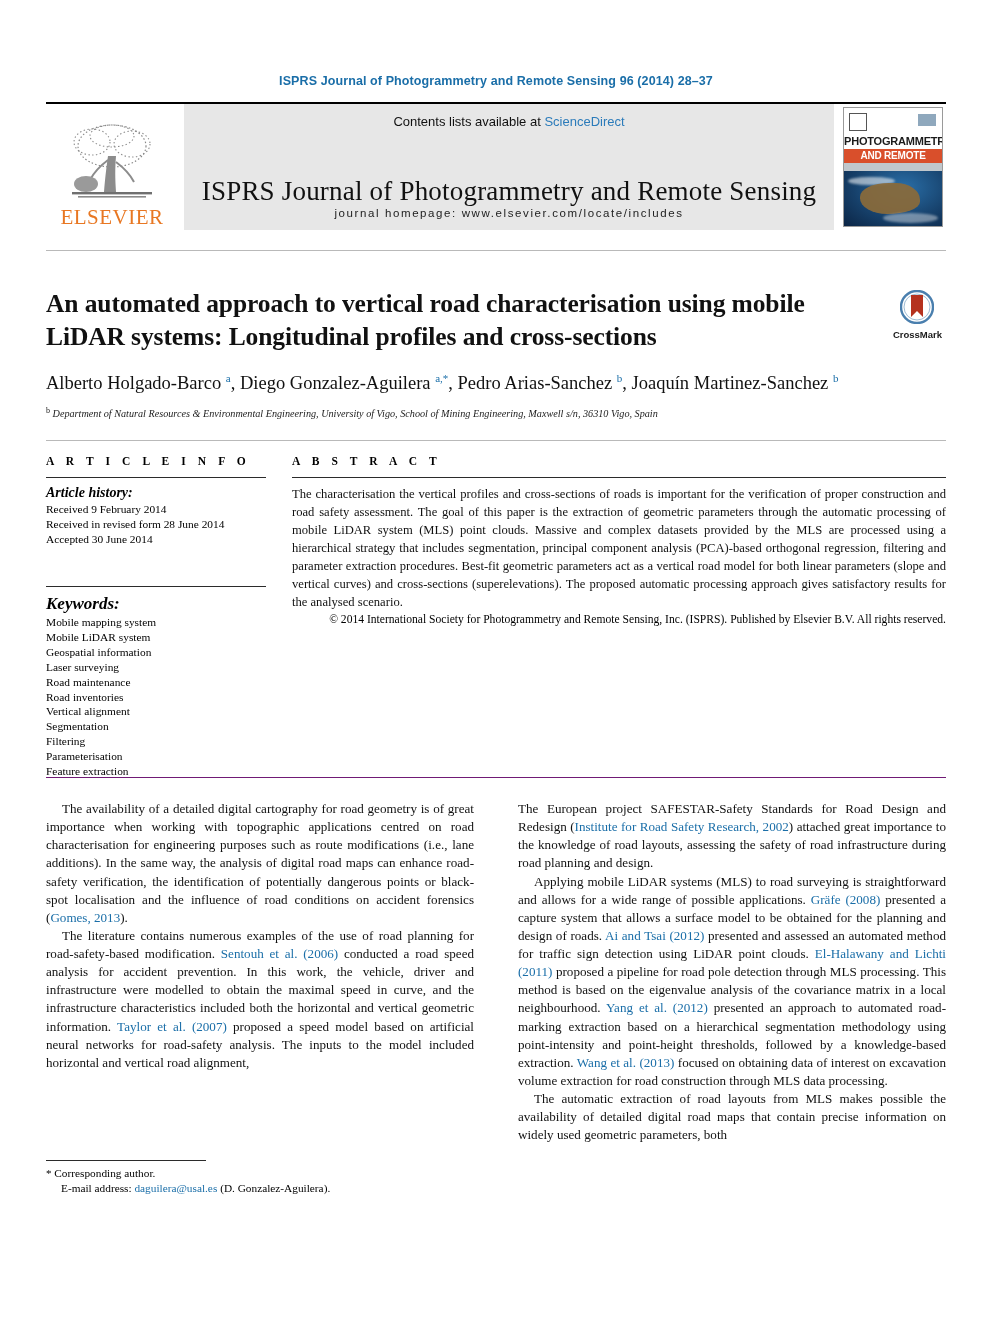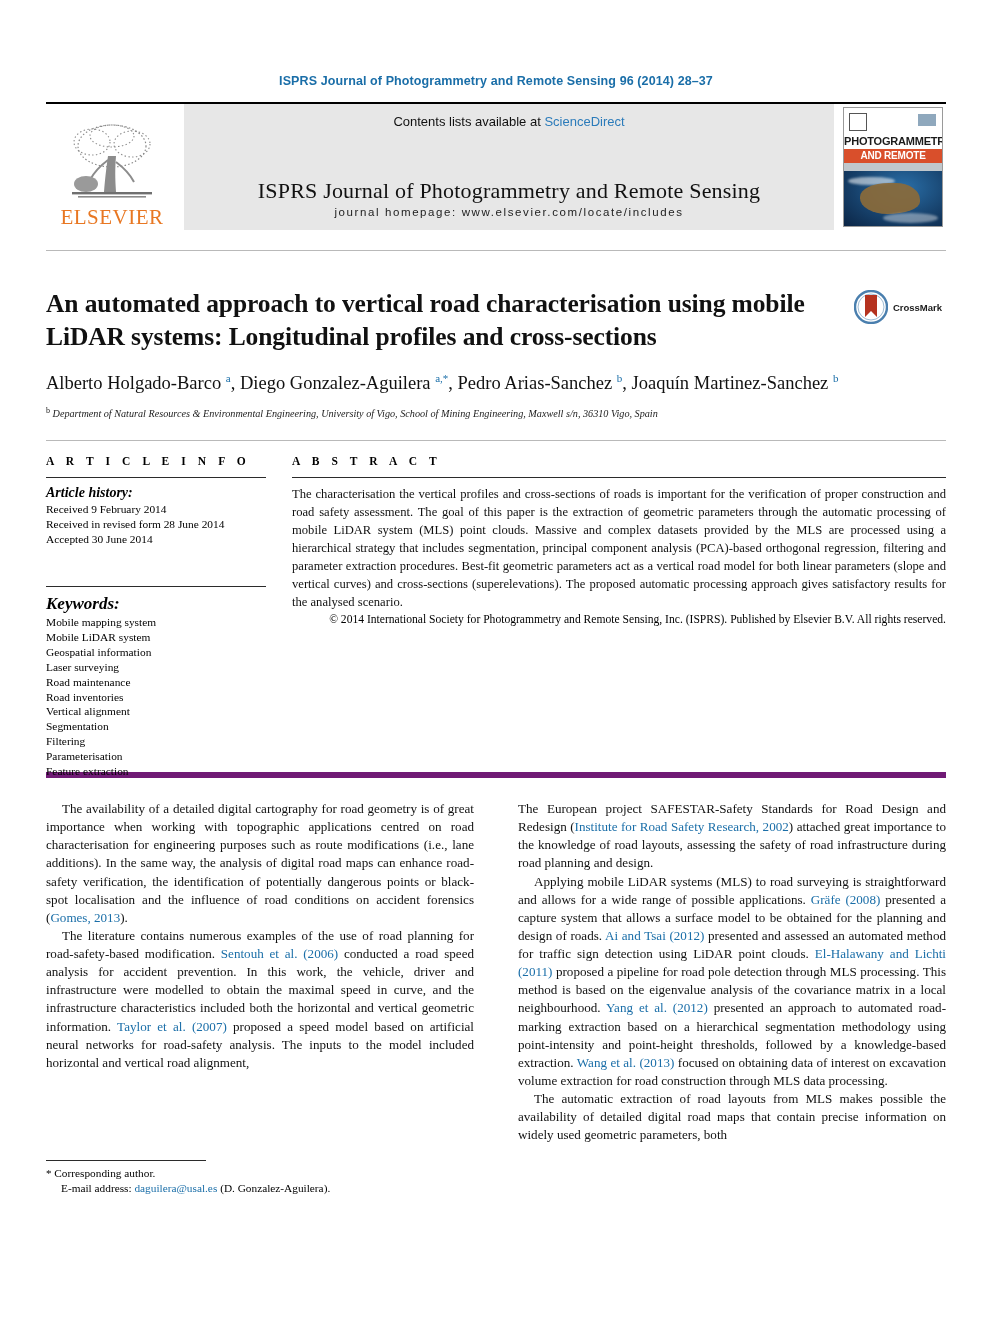--- a/index.html
+++ b/index.html
@@ -83,21 +83,21 @@
   .contents-line {
     font-family: "Liberation Sans", sans-serif;
     font-size: 13px;
     color: #111;
   }
   .contents-line .sd {
     color: #2b7bba;
   }
   .journal-title {
     font-family: "Liberation Serif", serif;
-    font-size: 22px;
+    font-size: 27px;
     color: #111;
     letter-spacing: .2px;
     white-space: nowrap;
     margin-top: 47px;
   }
   .homepage-line {
     font-family: "Liberation Sans", sans-serif;
     font-size: 11.5px;
     color: #222;
     letter-spacing: 1.6px;
@@ -180,20 +180,21 @@
     margin: 36px 0 0 0;
     width: 770px;
     letter-spacing: -0.1px;
   }
   .crossmark {
     position: absolute;
     right: 4px; top: 40px;
     display: flex;
     align-items: center;
     gap: 5px;
+    flex-direction: column;
   }
   .crossmark-label {
     font-family: "Liberation Sans", sans-serif;
     font-weight: bold;
     font-size: 9.5px;
     color: #1b1b1b;
   }
   .authors {
     font-family: "Liberation Serif", serif;
     font-size: 18.5px;
@@ -211,21 +212,21 @@
     margin-top: 9px;
   }
   .affil sup { font-style: normal; font-size: 8px; vertical-align: super; }
 
   
   .band {
     position: absolute;
     left: 46px; top: 440px;
     width: 900px;
     border-top: 1px solid #b9b9b9;
-    border-bottom: 6px solid #701a75;
+    border-bottom: 1px solid #701a75;
     height: 338px;
     box-sizing: border-box;
   }
   .band-inner { display: flex; padding-top: 14px; }
   .col-info { width: 246px; flex: 0 0 246px; padding-right: 26px; box-sizing: border-box; }
   .col-abs  { flex: 1 1 auto; }
 
   .sec-label {
     font-family: "Liberation Serif", serif;
     font-weight: bold;

